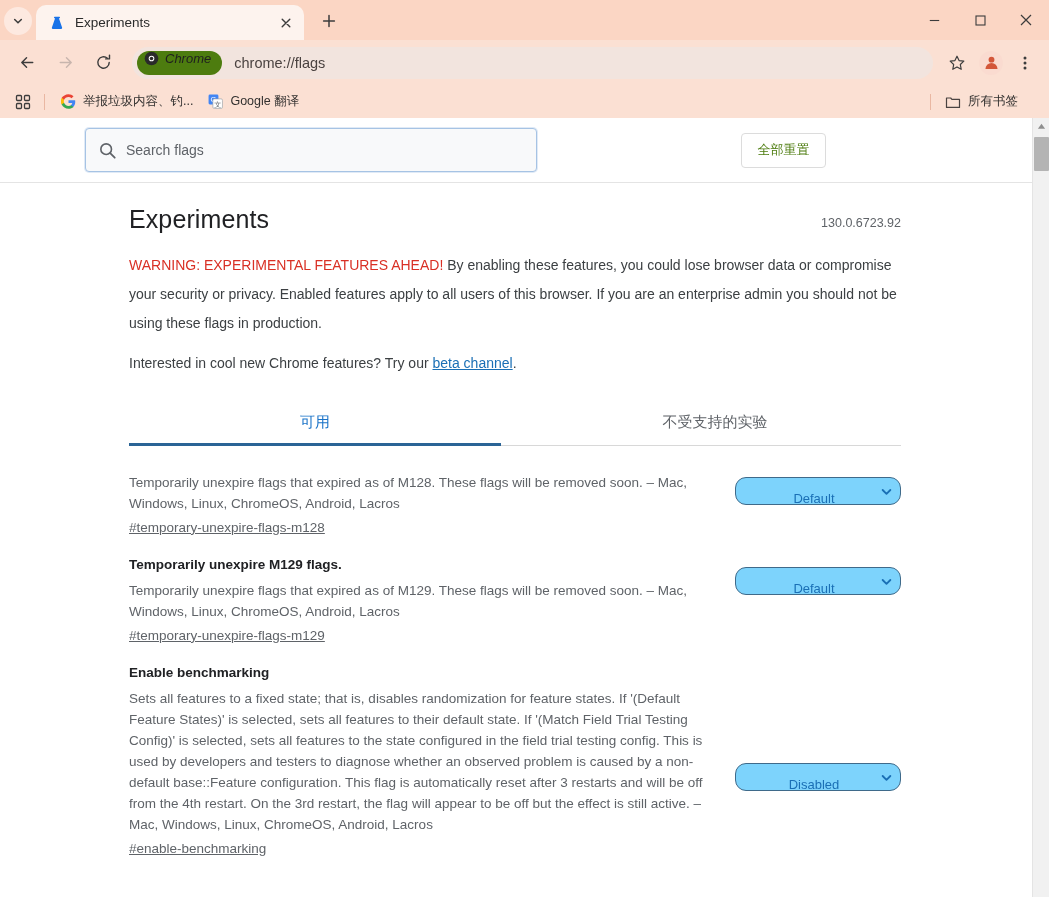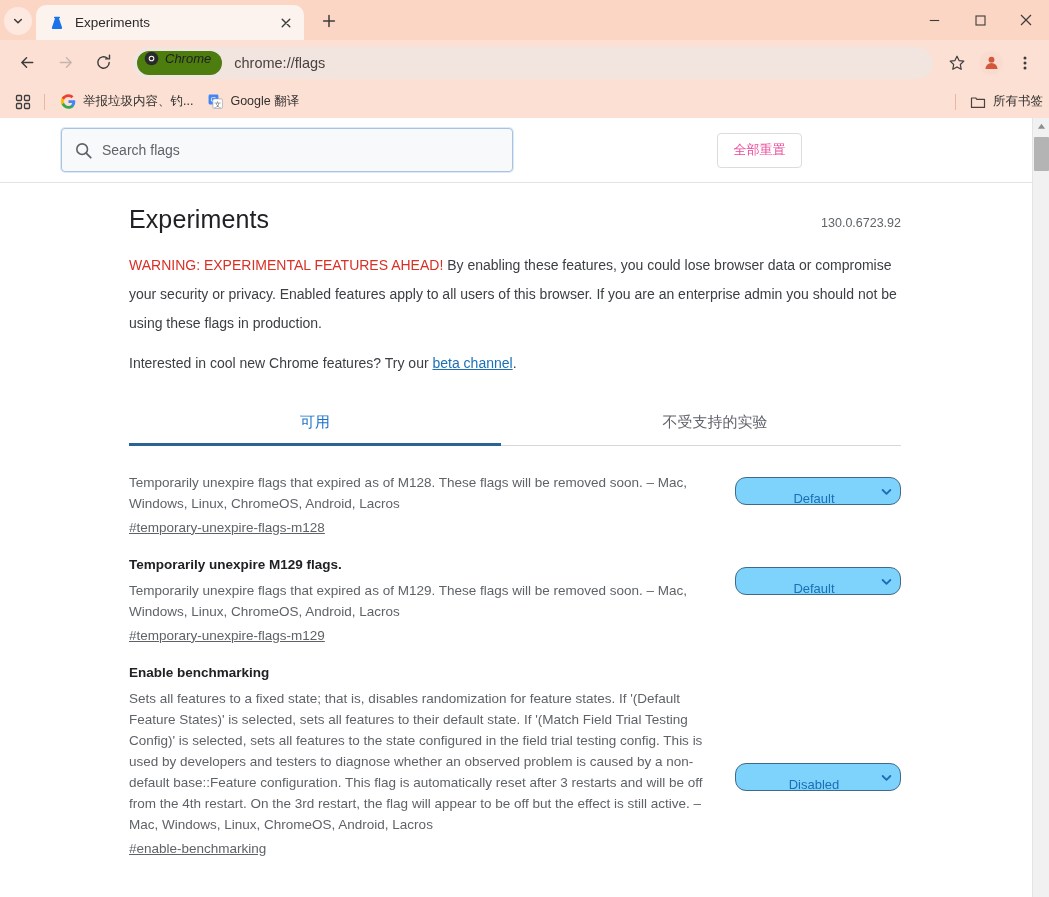--- a/index.html
+++ b/index.html
@@ -159,21 +159,21 @@
     background: #fadbd0;
     display: flex; align-items: center; justify-content: center;
   }
 
   
   .bookmarkbar {
     height: 33px;
     background: #fbe0d3;
     display: flex;
     align-items: center;
-    padding: 0 0 0 10px;
+    padding: 0 25px 0 10px;
     flex: none;
     font-size: 12.5px;
     color: #32302f;
   }
   .bm-apps {
     width: 26px; height: 26px;
     display: flex; align-items: center; justify-content: center;
     border-radius: 4px;
     cursor: pointer;
     flex: none;
@@ -261,21 +261,21 @@
   }
   .search-input::placeholder { color: #5f6368; }
 
   .reset-btn {
     position: absolute;
     left: 808px; top: 142px;
     width: 85px; height: 35px;
     border: 1px solid #dcdcdc;
     border-radius: 4px;
     background: #fff;
-    color: #ec4899;
+    color: #4d7c0f;
     font-family: "Liberation Sans", sans-serif;
     font-size: 13px;
     cursor: pointer;
   }
 
   .content {
     flex: 1;
     overflow: hidden;
     padding: 0;
   }
@@ -588,21 +588,21 @@
         </svg>
       </span>
       <span class="bm-label">所有书签</span>
     </div>
   </div>
 
   <div class="viewport">
     <div class="page">
 
       <div class="flags-header">
-        <div class="search-wrap" style="position:static; margin-left:61px;">
+        <div class="search-wrap" style="position:static; margin-left:85px;">
           <div class="search-box">
             <svg class="search-icon" viewBox="0 0 20 20">
               <circle cx="8.6" cy="8.6" r="5.6" fill="none" stroke="#5f6368" stroke-width="1.7"></circle>
               <path d="M12.8 12.8 L17.6 17.6" stroke="#5f6368" stroke-width="1.9" stroke-linecap="round"></path>
             </svg>
             <input class="search-input" type="text" autofocus="" placeholder="Search flags" style="">
           </div>
         </div>
         <button class="reset-btn" style="position:static; margin-left:204px;">全部重置</button>
       </div>

